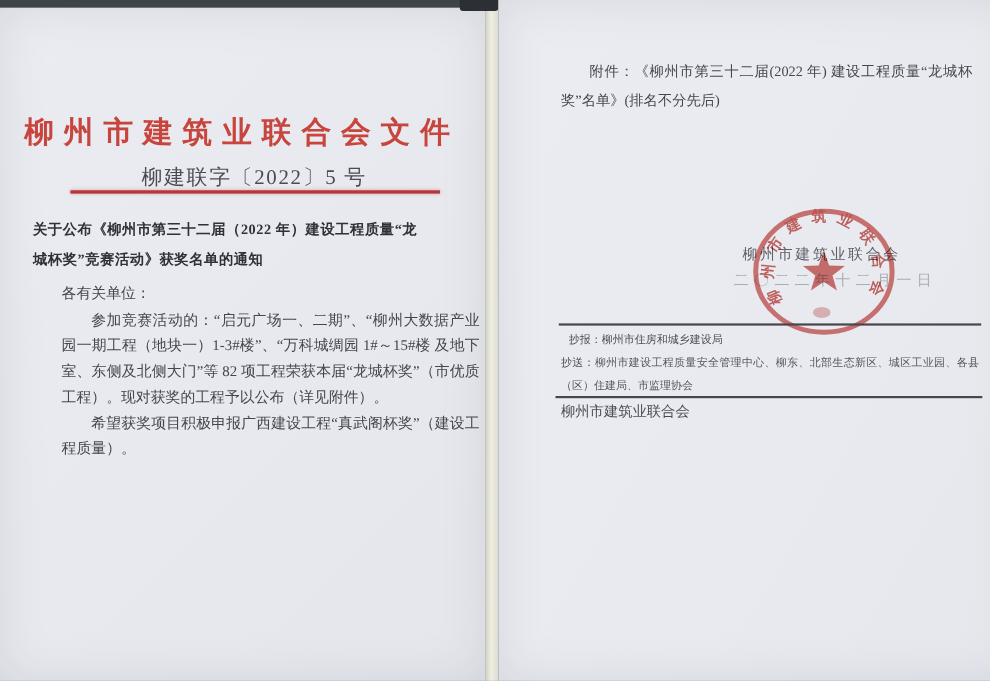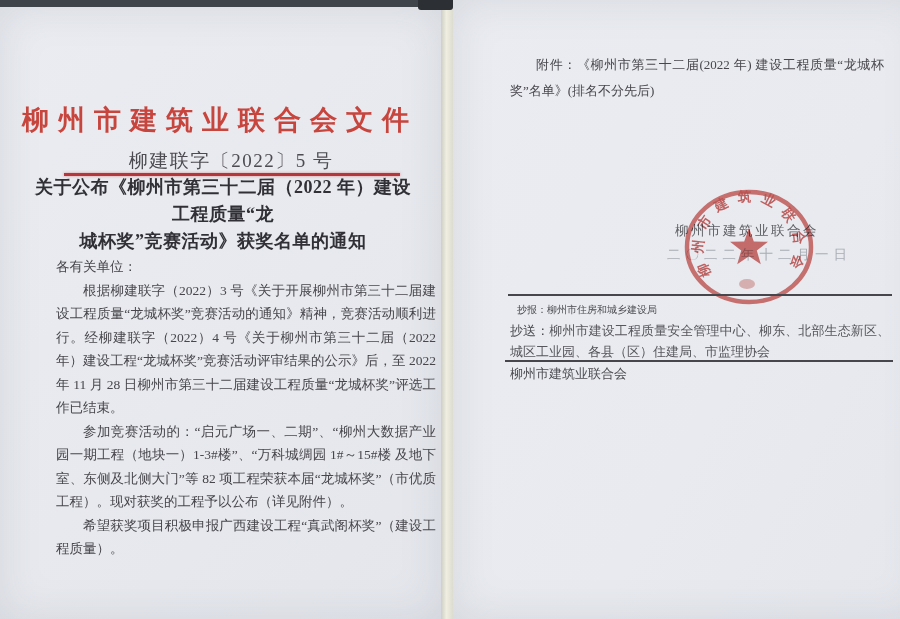--- a/index.html
+++ b/index.html
@@ -22,22 +22,22 @@
     background:rgba(50,53,60,.65);}
 
   
   .doc-header{position:absolute;left:22px;top:95px;width:418px;
     text-align:left;font-size:27px;font-weight:bold;
     letter-spacing:9px;white-space:nowrap;}
   .doc-number{position:absolute;left:22px;top:141px;width:418px;
     text-align:center;font-size:19px;color:#4c4b51;letter-spacing:1.5px;}
   .red-line{position:absolute;left:64px;top:166px;width:336px;height:3px;
     box-shadow:0 0 3px rgba(205,70,70,.55);}
-  .doc-title{position:absolute;left:30px;top:167px;width:386px;
-    text-align:center;font-size:18px;font-weight:bold;color:#303036;
+  .doc-title{position:absolute;left:30px;top:188px;width:386px;
+    font-size:13px;font-weight:bold;color:#303036;
     line-height:27px;letter-spacing:.5px;}
   .doc-body{position:absolute;left:56px;top:248px;width:380px;
     font-size:13.5px;line-height:23.5px;color:#47464c;text-align:justify;}
   .doc-body p{margin:0;}
   .doc-body p.indent{text-indent:2em;}
 
   
   .attachment{position:absolute;left:57px;top:52px;width:374px;
     font-size:13px;line-height:26px;color:#47464c;text-align:justify;text-indent:2em;}
   .signer-org{position:absolute;left:222px;top:222px;font-size:13.5px;
@@ -45,39 +45,38 @@
   .sign-date{position:absolute;left:214px;top:246px;font-size:13.5px;
     color:#a9adb4;letter-spacing:5px;white-space:nowrap;}
   .seal{position:absolute;left:228px;top:178px;width:136px;height:136px;
     opacity:.88;mix-blend-mode:multiply;}
   .footer-line{position:absolute;height:2px;background:#46464c;}
   .hr1{left:55px;top:294px;width:384px;}
   .hr2{left:52px;top:360px;width:388px;}
   .copy-report{position:absolute;left:64px;top:300px;width:370px;
     font-size:10px;color:#4b4b51;line-height:20px;}
   .copy-send{position:absolute;left:57px;top:320px;width:380px;
-    font-size:13px;color:#56565c;line-height:21px;text-align:justify;}
+    font-size:10px;color:#56565c;line-height:21px;text-align:justify;}
   .copy-send .lead{color:#4b4b51;}
   .footer-bottom{position:absolute;left:57px;top:365px;width:378px;
     display:flex;justify-content:space-between;font-size:13px;color:#4b4b51;}
 </style>
 </head>
 <body>
 
 <div class="page page-left">
   <div class="doc-header" style="color: rgb(200, 69, 62);">柳州市建筑业联合会文件</div>
   <div class="doc-number">柳建联字〔2022〕5 号</div>
   <div class="red-line" style="background: rgb(181, 55, 60);"></div>
   <div class="doc-title">
     <div>关于公布《柳州市第三十二届（2022 年）建设工程质量“龙</div>
     <div>城杯奖”竞赛活动》获奖名单的通知</div>
   </div>
   <div class="doc-body">
     <p>各有关单位：</p>
-    <p class="indent">根据柳建联字（2022）3 号《关于开展柳州市第三十二届建设工程质量“龙城杯奖”竞赛活动的通知》精神，竞赛活动顺利进行。经柳建联字（2022）4 号《关于柳州市第三十二届（2022 年）建设工程“龙城杯奖”竞赛活动评审结果的公示》后，至 2022 年 11 月 28 日柳州市第三十二届建设工程质量“龙城杯奖”评选工作已结束。</p>
     <p class="indent">参加竞赛活动的：“启元广场一、二期”、“柳州大数据产业园一期工程（地块一）1-3#楼”、“万科城绸园 1#～15#楼 及地下室、东侧及北侧大门”等 82 项工程荣获本届“龙城杯奖”（市优质工程）。现对获奖的工程予以公布（详见附件）。</p>
     <p class="indent">希望获奖项目积极申报广西建设工程“真武阁杯奖”（建设工程质量）。</p>
   </div>
 </div>
 
 <div class="seam"></div>
 <div class="corner-dark"></div>
 <div class="corner-dark2"></div>
 
 <div class="page page-right">

